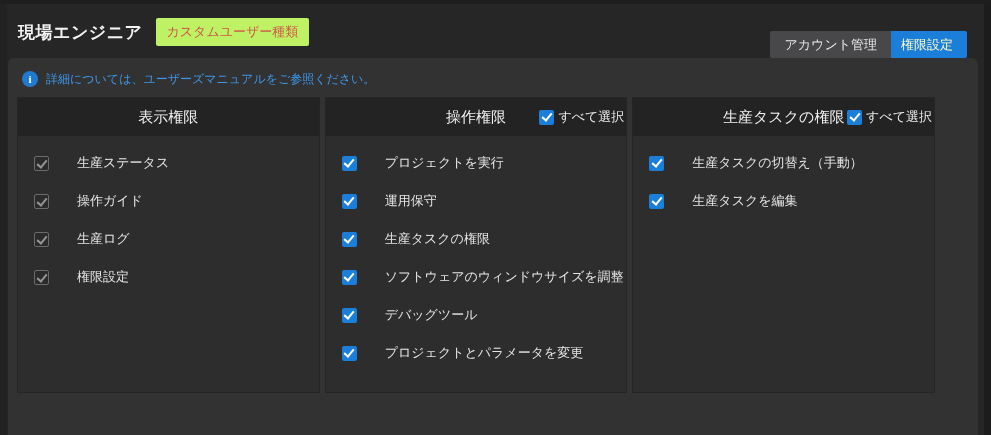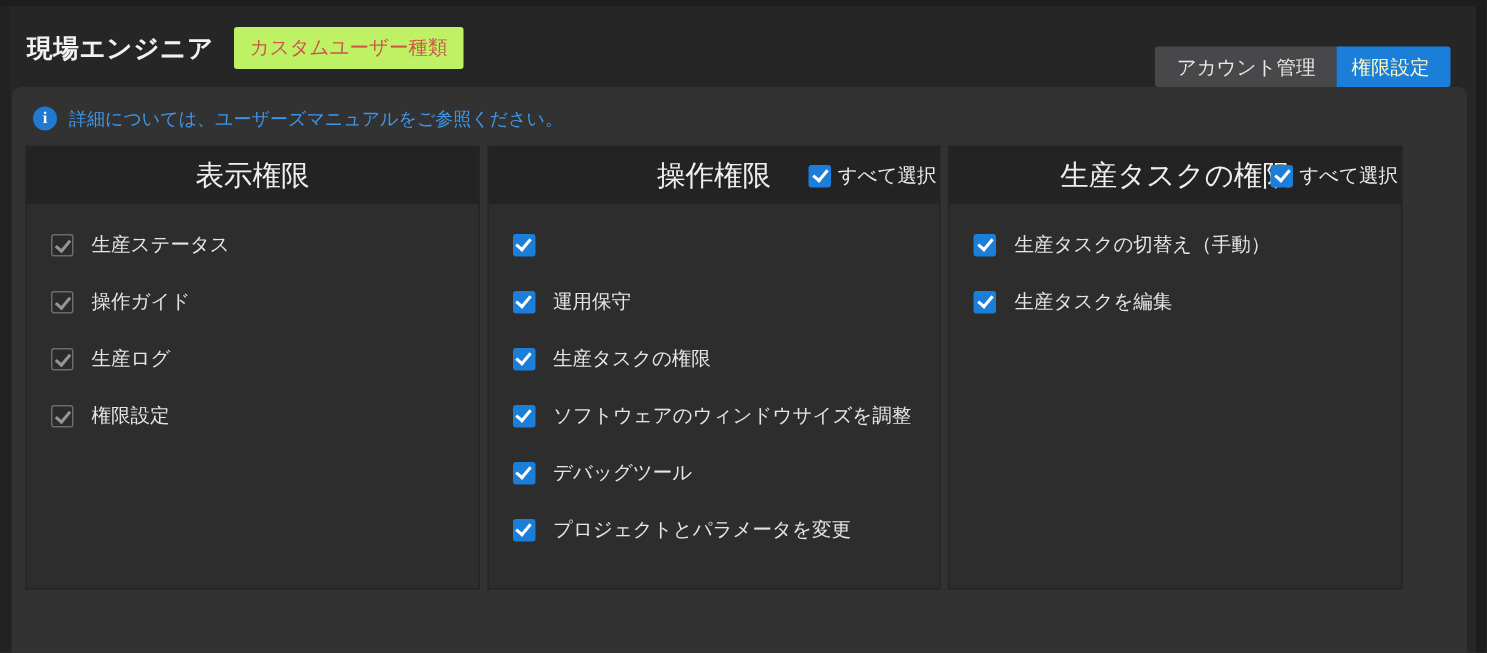--- a/index.html
+++ b/index.html
@@ -56,29 +56,29 @@
     position:absolute; left:9px; top:39px; width:918px; height:296px;
     display:flex; gap:5px;
   }
   .perm-col {
     flex:1; background:#2d2d2e; border:1px solid #252526; display:flex; flex-direction:column;
   }
   .col-header {
     height:38px; flex:0 0 38px; background:#232324; position:relative;
     display:flex; align-items:center; justify-content:center;
   }
-  .col-title { font-size:19px; color:#efefef; }
+  .col-title { font-size:15px; color:#efefef; }
   .select-all {
     position:absolute; right:2px; top:0; height:38px;
     display:flex; align-items:center; gap:4px; cursor:pointer;
   }
   .select-all .cb-label { font-size:13px; color:#ececec; }
   .col-body { padding-top:8px; }
   .perm-row {
-    height:38px; display:flex; align-items:center; padding-left:16px; gap:12px;
+    height:38px; display:flex; align-items:center; padding-left:16px; gap:28px;
   }
   .perm-label { font-size:13px; color:#e5e5e5; }
 
   
   .cb { width:15px; height:15px; border-radius:2px; position:relative; flex:0 0 15px; }
   .cb.checked { background:#1b7fd9; }
   .cb.checked::after {
     content:""; position:absolute; left:4.5px; top:1.5px; width:4px; height:8px;
     border:solid #ffffff; border-width:0 2px 2px 0; transform:rotate(40deg);
   }
@@ -141,20 +141,21 @@
       <div class="col-header">
         <span class="col-title">操作権限</span>
         <span class="select-all">
           <span class="cb checked"></span>
           <span class="cb-label">すべて選択</span>
         </span>
       </div>
       <div class="col-body">
         <div class="perm-row">
           <span class="cb checked"></span>
+          <span class="perm-label">プロジェクトを実行</span>
         </div>
         <div class="perm-row">
           <span class="cb checked"></span>
           <span class="perm-label">運用保守</span>
         </div>
         <div class="perm-row">
           <span class="cb checked"></span>
           <span class="perm-label">生産タスクの権限</span>
         </div>
         <div class="perm-row">

